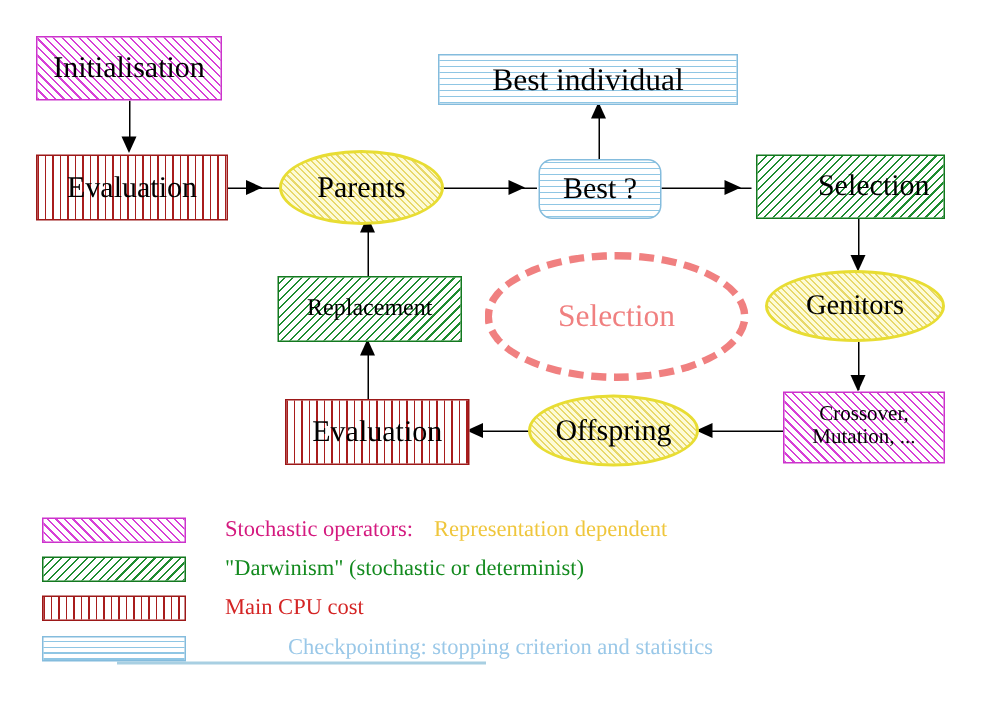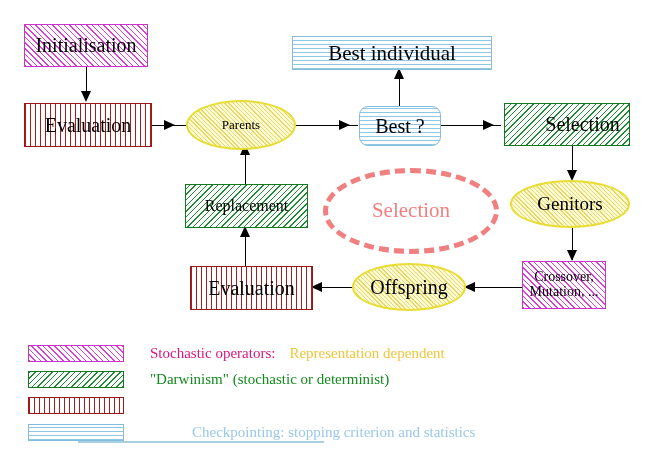--- a/index.html
+++ b/index.html
@@ -175,41 +175,41 @@
   <div class="arrow up" style="left:240px; top:144px;"></div>
 
   <div class="node fill-magenta" style="left:24px; top:24px; width:124px; height:43px; font-size:20px;">
     <span class="label">Initialisation</span>
   </div>
 
   <div class="node fill-red" style="left:24px; top:103px; width:128px; height:44px; font-size:20px;">
     <span class="label">Evaluation</span>
   </div>
 
-  <div class="node fill-yellow ellipse" style="left:186px; top:100px; width:110px; height:50px; font-size:13px;">
+  <div class="node fill-yellow ellipse" style="left:186px; top:100px; width:110px; height:50px; font-size:20px;">
     <span class="label">Parents</span>
   </div>
 
   <div class="node fill-blue" style="left:292px; top:36px; width:200px; height:34px; font-size:21px;">
     <span class="label">Best individual</span>
   </div>
 
   <div class="node fill-blue rounded" style="left:359px; top:106px; width:82px; height:40px; font-size:20px;">
     <span class="label">Best ?</span>
   </div>
 
   <div class="node fill-green" style="left:504px; top:103px; width:126px; height:43px; font-size:20px;padding-left:31px;">
     <span class="label">Selection</span>
   </div>
 
   <div class="node fill-yellow ellipse" style="left:510px; top:180px; width:120px; height:48px; font-size:19px;">
     <span class="label">Genitors</span>
   </div>
 
-  <div class="node fill-magenta" style="left:522px; top:261px; width:84px; height:48px; font-size:14px; flex-direction:column;">
+  <div class="node fill-magenta" style="left:522px; top:261px; width:108px; height:48px; font-size:14px; flex-direction:column;">
     <span class="label">Crossover,</span>
     <span class="label">Mutation, ...</span>
   </div>
 
   <div class="node fill-yellow ellipse" style="left:352px; top:263px; width:114px; height:48px; font-size:20px;">
     <span class="label">Offspring</span>
   </div>
 
   <div class="node fill-red" style="left:190px; top:266px; width:123px; height:44px; font-size:20px;">
     <span class="label">Evaluation</span>
@@ -228,20 +228,21 @@
       </span>
     </div>
 
     <div class="legend-row" style="top:31px;">
       <span class="swatch fill-green"></span>
       <span class="legend-text c-green">"Darwinism" (stochastic or determinist)</span>
     </div>
 
     <div class="legend-row" style="top:57px;">
       <span class="swatch fill-red"></span>
+      <span class="legend-text c-red">Main CPU cost</span>
     </div>
 
     <div class="legend-row" style="top:84px;gap:42px;">
       <span class="swatch fill-blue"></span>
       <span class="legend-text c-lblue">Checkpointing: stopping criterion and statistics</span>
     </div>
 
   </div>
 
   <div class="top-rule"></div>

